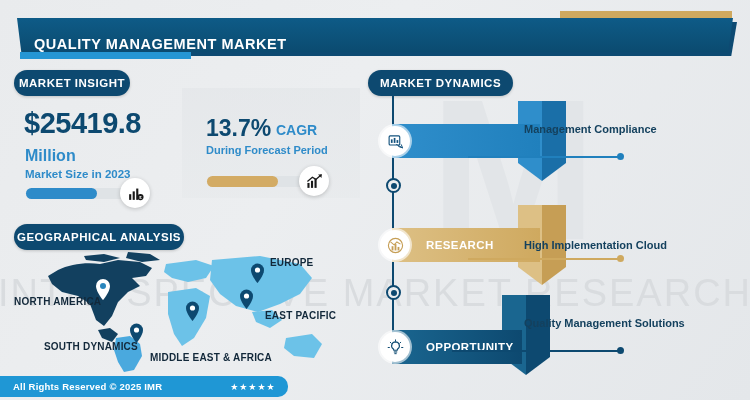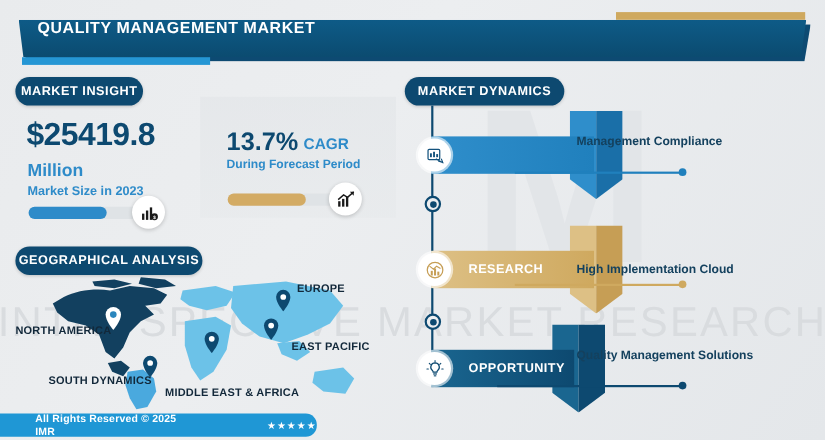--- a/index.html
+++ b/index.html
@@ -47,21 +47,21 @@
     position: absolute; left: 20px; top: 22px;
     width: 717px; height: 34px;
     background: #0d4a72;
     clip-path: polygon(0 0, 100% 0, 99.2% 100%, 0.5% 100%);
   }
   .hdr {
     position: absolute; left: 17px; top: 18px;
     width: 716px; height: 34px;
     background: linear-gradient(180deg,#0e5b87 0%,#0b4b70 100%);
     clip-path: polygon(0 0, 100% 0, 99.3% 100%, 0.6% 100%);
-    display: flex; align-items: flex-start;
+    display: flex; align-items: flex-end;
   }
   .hdr-title {
     color: #ffffff;
     font-size: 14.5px;
     font-weight: 600;
     letter-spacing: .55px;
     padding-left: 17px;
   }
   .hdr-underbar {
     position: absolute; left: 20px; top: 52px;
@@ -155,21 +155,21 @@
   
   .footer {
     position: absolute; left: 0; top: 376px;
     width: 288px; height: 21px;
     background: #1f97d5;
     border-radius: 0 10px 10px 0;
     display: flex; align-items: center;
   }
   .footer-text {
     color: #fff; font-size: 9.5px; font-weight: 600;
-    padding-left: 13px; letter-spacing: .2px; margin-left: 19px;
+    padding-left: 13px; letter-spacing: .2px;
   }
   .footer-stars {
     color: #fff; font-size: 9px; letter-spacing: 1px;
     margin-left: 68px;
   }
 
   
   .timeline {
     position: absolute; left: 392px; top: 96px;
     width: 2px; height: 250px;
@@ -222,21 +222,21 @@
   }
   .dyn-dot {
     position: absolute; width: 7px; height: 7px; border-radius: 50%;
   }
 
   #dyn-driver { left: 392px; top: 124px; }
   #dyn-driver .dyn-bar { background: linear-gradient(90deg,#2f8ecb 0%,#2080bd 100%); }
   #dyn-restraint { left: 392px; top: 228px; }
   #dyn-restraint .dyn-bar { background: linear-gradient(90deg,#ddc085 0%,#cfa95f 100%); }
   #dyn-opportunity { left: 392px; top: 318px; }
-  #dyn-opportunity .dyn-bar { background: linear-gradient(90deg,#1a6690 0%,#0d4970 100%); width: 130px; }
+  #dyn-opportunity .dyn-bar { background: linear-gradient(90deg,#1a6690 0%,#0d4970 100%); width: 130px; margin-top: 12px; }
   #dyn-opportunity .dyn-arrow { left: 110px; }
 
   .txt-driver { left: 524px; top: 121px; }
   .txt-restraint { left: 524px; top: 237px; }
   .txt-opportunity { left: 524px; top: 315px; }
 
   #line-driver { left: 468px; top: 156px; width: 152px; background: #2080bd; }
   #line-restraint { left: 468px; top: 258px; width: 152px; background: #cfa95f; }
   #line-opportunity { left: 452px; top: 350px; width: 168px; background: #0d4970; }
   #dot-driver { left: 617px; top: 153px; background: #2080bd; }

